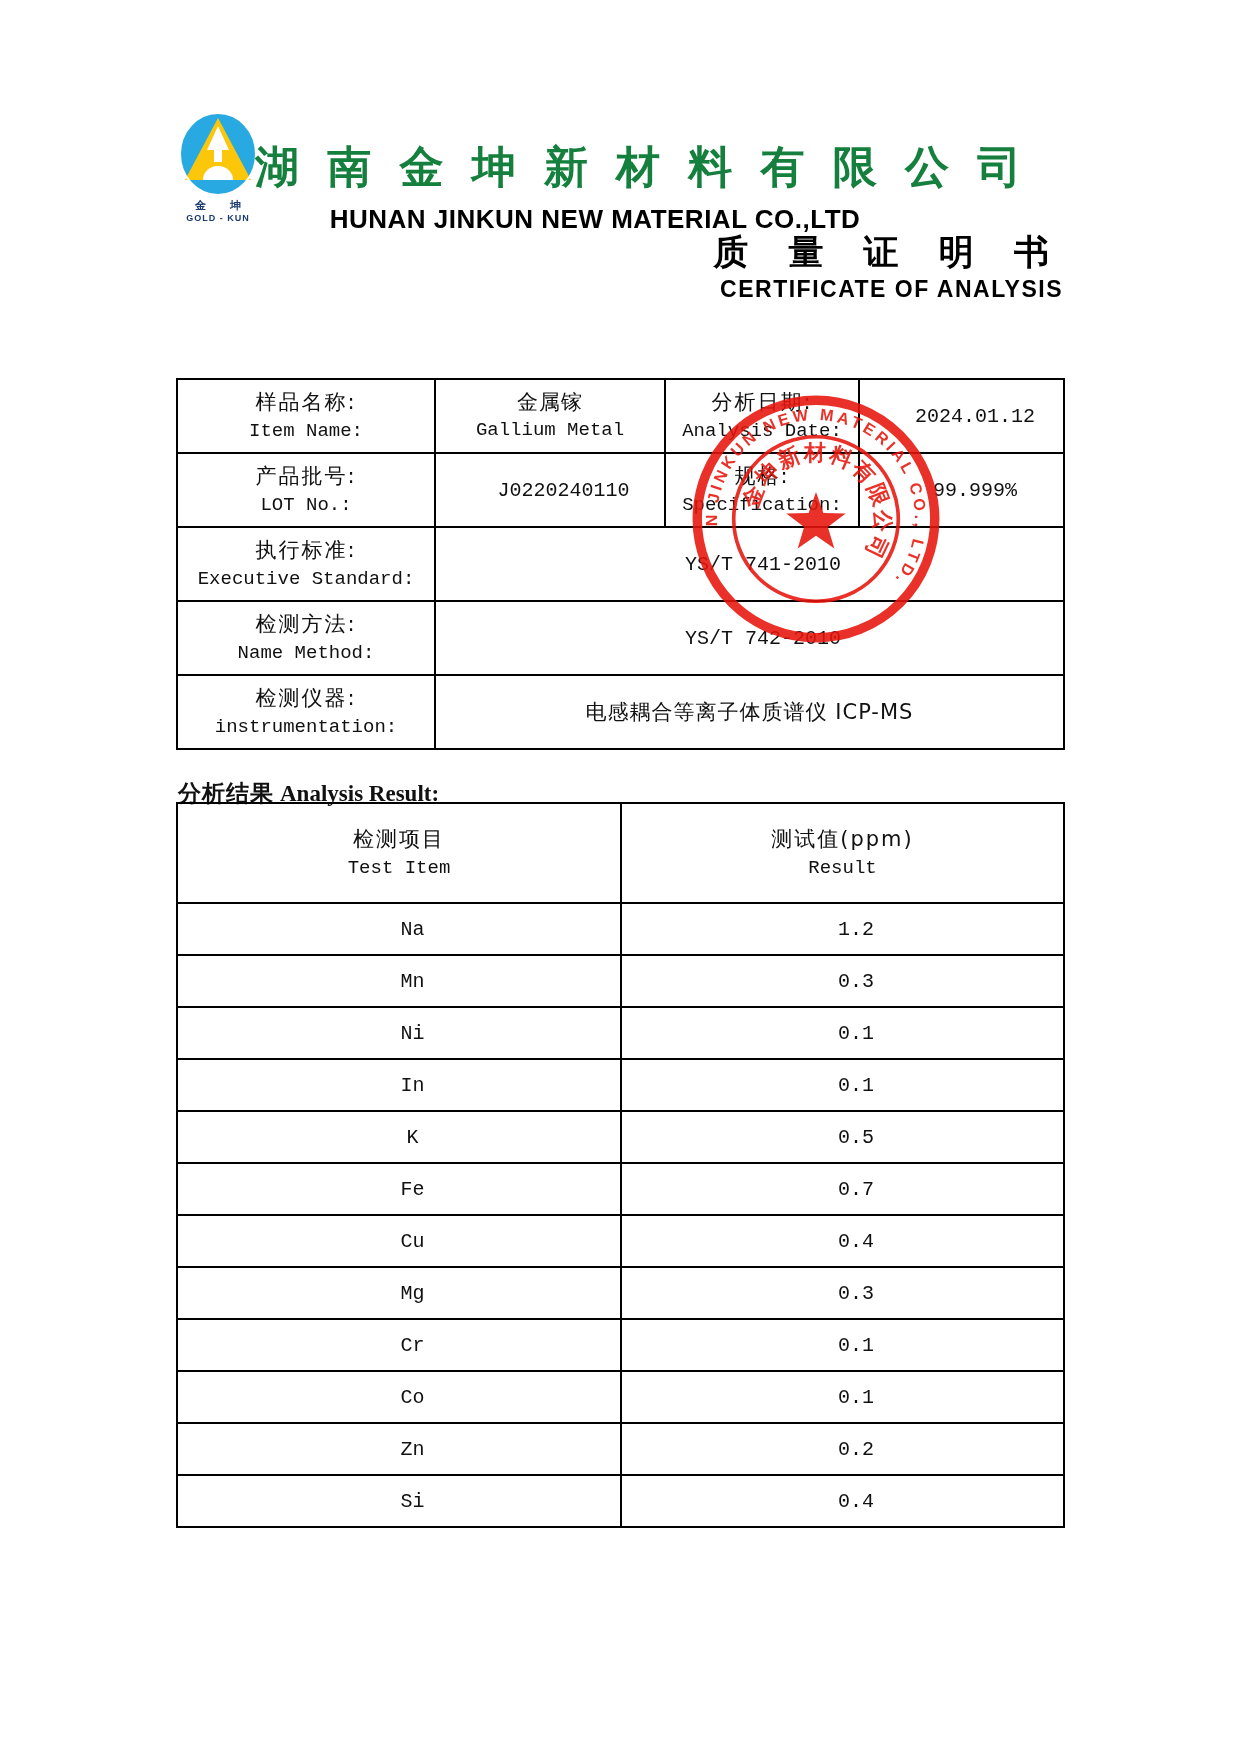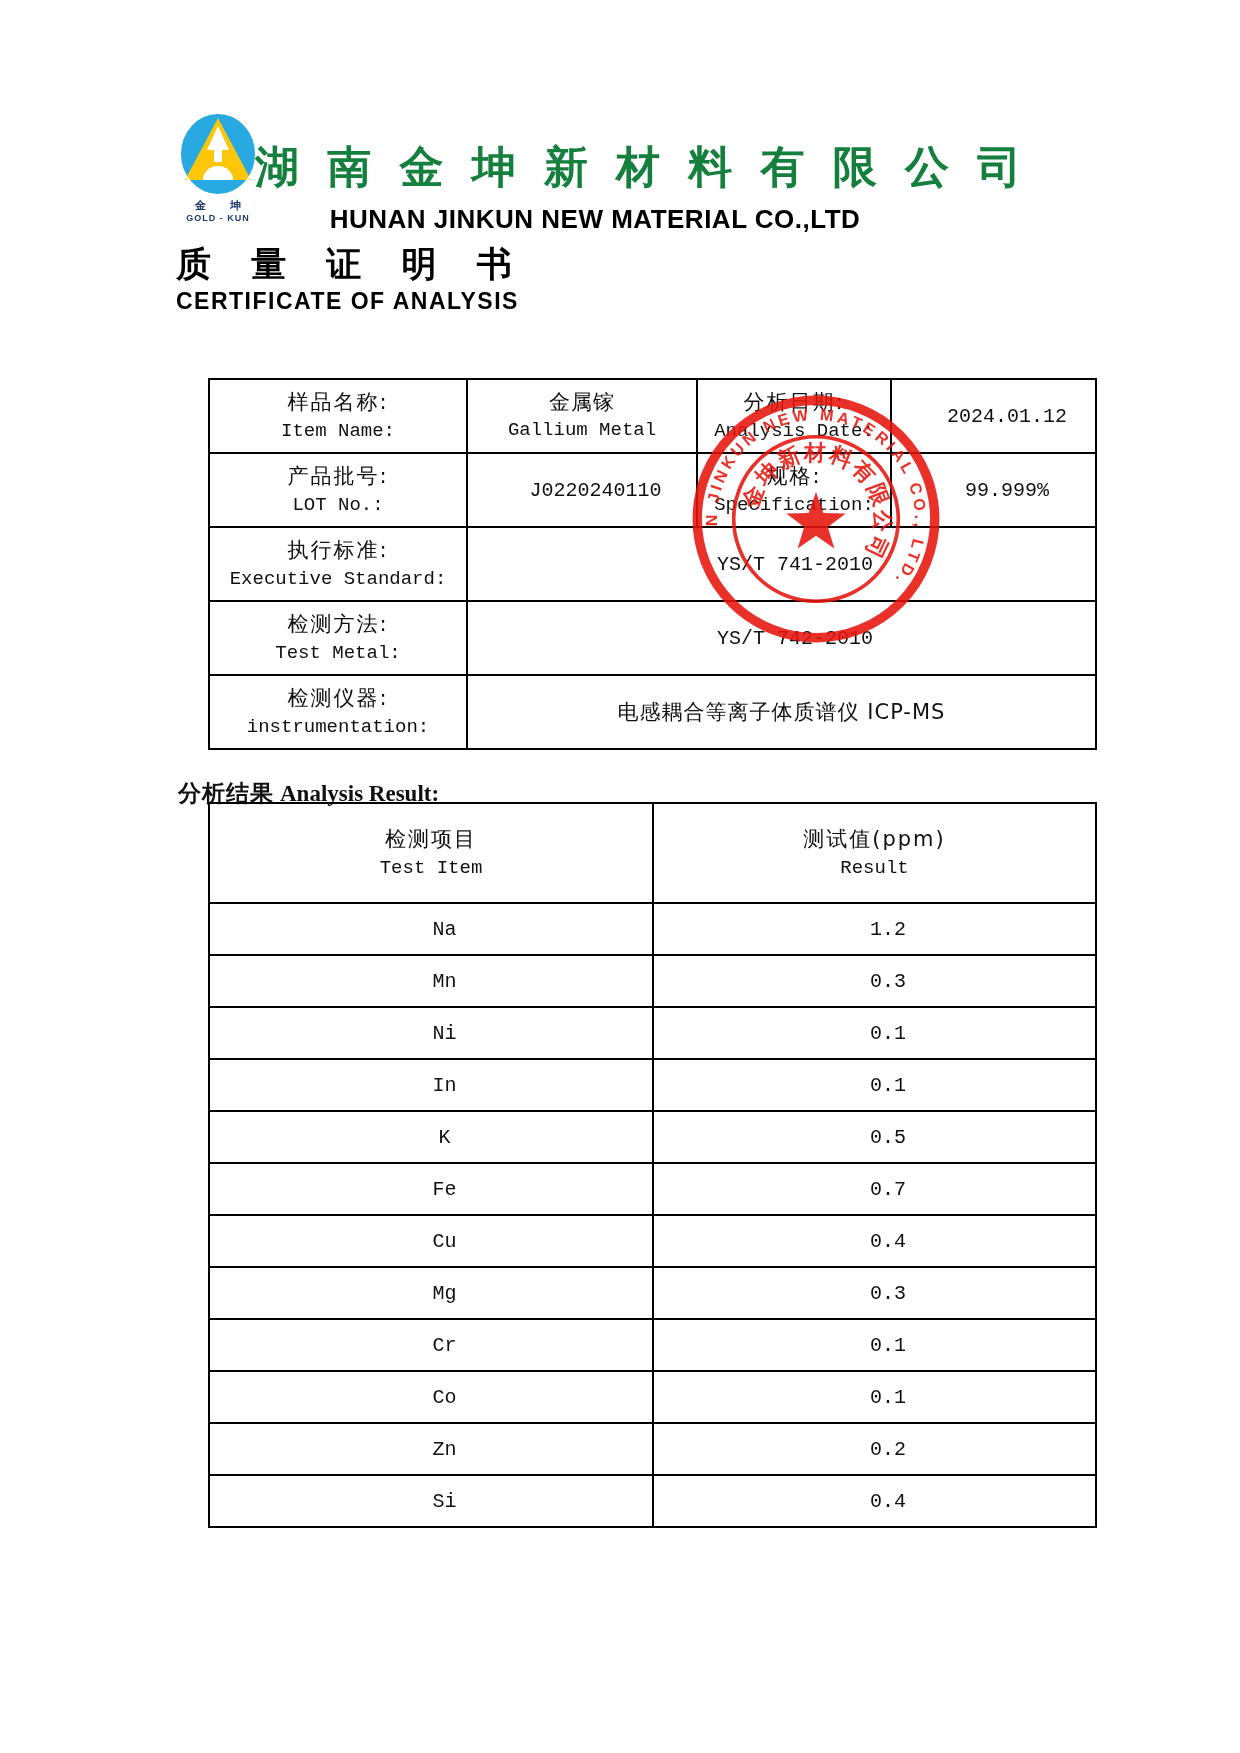--- a/index.html
+++ b/index.html
@@ -17,29 +17,29 @@
   .logo-cn { margin-top: 2px; font-size: 11px; font-weight: bold; letter-spacing: 10px; padding-left: 10px; color: #1a3a70; font-family: "DejaVu Sans", sans-serif; }
   .logo-en { margin-top: 0px; font-size: 9px; font-weight: bold; letter-spacing: 1px; color: #1a3a70; }
 
   .company-block { position: absolute; left: 255px; top: 122px; width: 680px; text-align: center; }
   .company-cn {
     font-family: Liberation Sans, sans-serif;
     font-size: 44px; font-weight: 600; letter-spacing: 8px; white-space: nowrap; color: #15803d; margin-top: 16px;
   }
   .company-en { margin-top: 7px; font-size: 26px; font-weight: bold; letter-spacing: 0.5px; color: #000; }
 
-  .title-wrap { position: absolute; left: 176px; top: 241px; width: 887px; text-align: left; }
+  .title-wrap { position: absolute; left: 176px; top: 229px; width: 887px; text-align: right; }
   .title-cn {
     font-family: "DejaVu Serif", "Liberation Serif", serif;
     font-size: 35px; font-weight: 600; letter-spacing: 14px; color: #000;
   }
   .title-en { font-size: 23px; font-weight: bold; letter-spacing: 1.5px; color: #000; }
 
   
-  table { border-collapse: collapse; table-layout: fixed; margin-left: 32px; }
+  table { border-collapse: collapse; table-layout: fixed; }
   td, th { border: 2px solid #000; text-align: center; vertical-align: middle; font-weight: normal; }
 
   .info-table { position: absolute; left: 176px; top: 378px; width: 887px; }
   .info-table tr { height: 74px; }
   .cn-line { font-family: "DejaVu Sans", sans-serif; font-size: 21px; line-height: 30px; letter-spacing: 2px; }
   .en-line { font-family: "Liberation Mono", "DejaVu Sans Mono", monospace; font-size: 19px; line-height: 28px; }
   .mono-val { font-family: "Liberation Mono", "DejaVu Sans Mono", monospace; font-size: 20px; padding-left: 27px; }
   .cjk-val  { font-family: "DejaVu Sans", sans-serif; font-size: 21px; letter-spacing: 1px; }
 
   .section-heading { position: absolute; left: 178px; top: 778px; font-size: 23px; font-weight: bold; }
@@ -119,21 +119,21 @@
     <tr>
       <td>
         <div class="cn-line">执行标准:</div>
         <div class="en-line">Executive Standard:</div>
       </td>
       <td colspan="3" class="mono-val">YS/T 741-2010</td>
     </tr>
     <tr>
       <td>
         <div class="cn-line">检测方法:</div>
-        <div class="en-line">Test Metal:</div>
+        <div class="en-line">Name Method:</div>
       </td>
       <td colspan="3" class="mono-val">YS/T 742-2010</td>
     </tr>
     <tr>
       <td>
         <div class="cn-line">检测仪器:</div>
         <div class="en-line">instrumentation:</div>
       </td>
       <td colspan="3" class="cjk-val">电感耦合等离子体质谱仪 ICP-MS</td>
     </tr>

